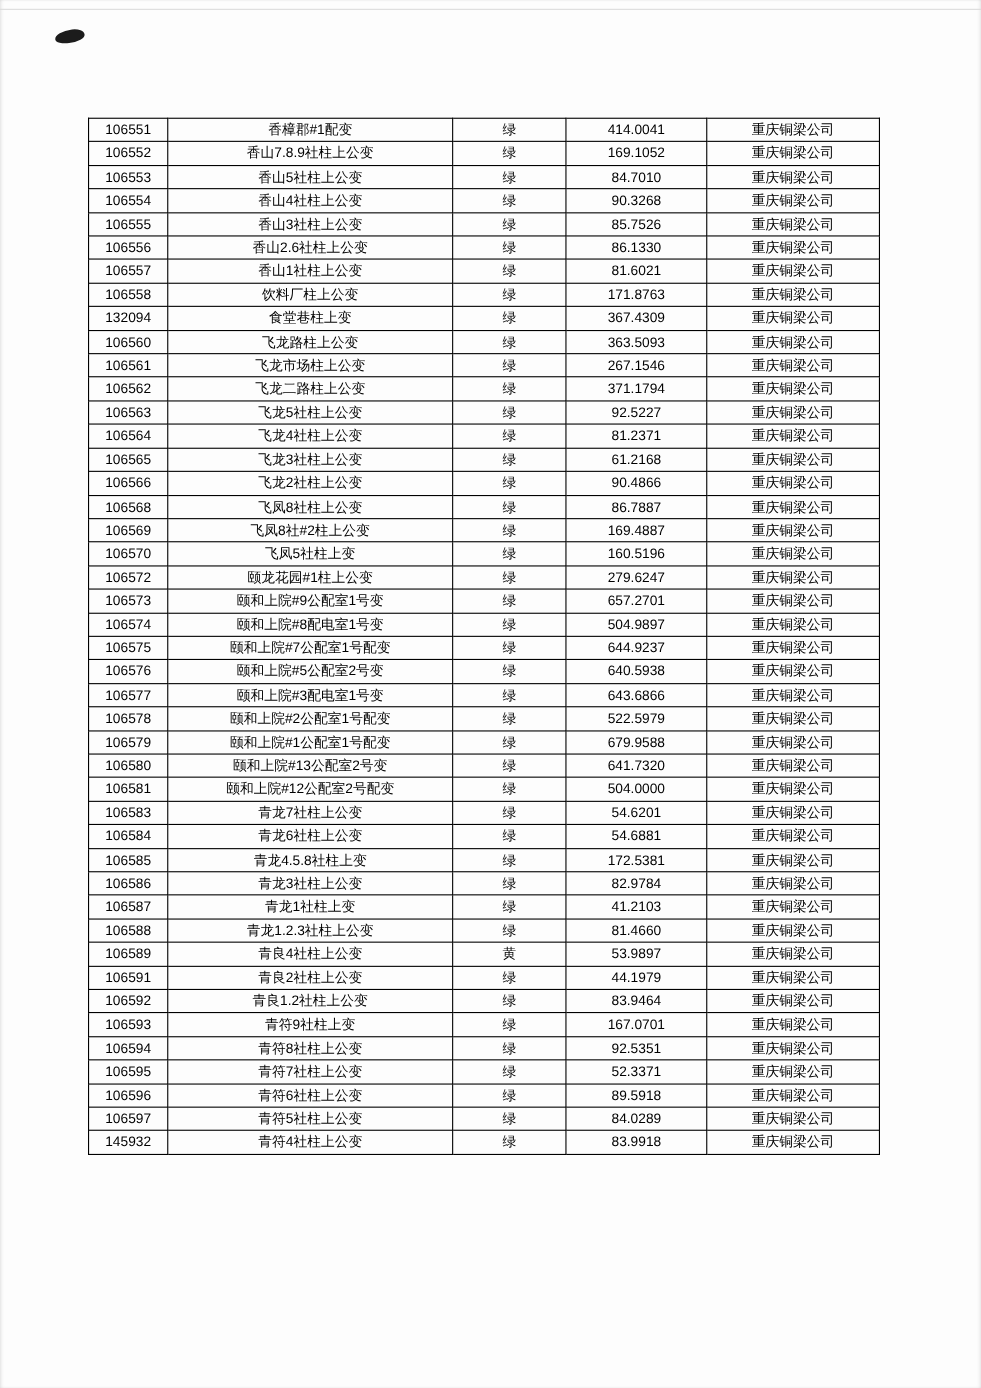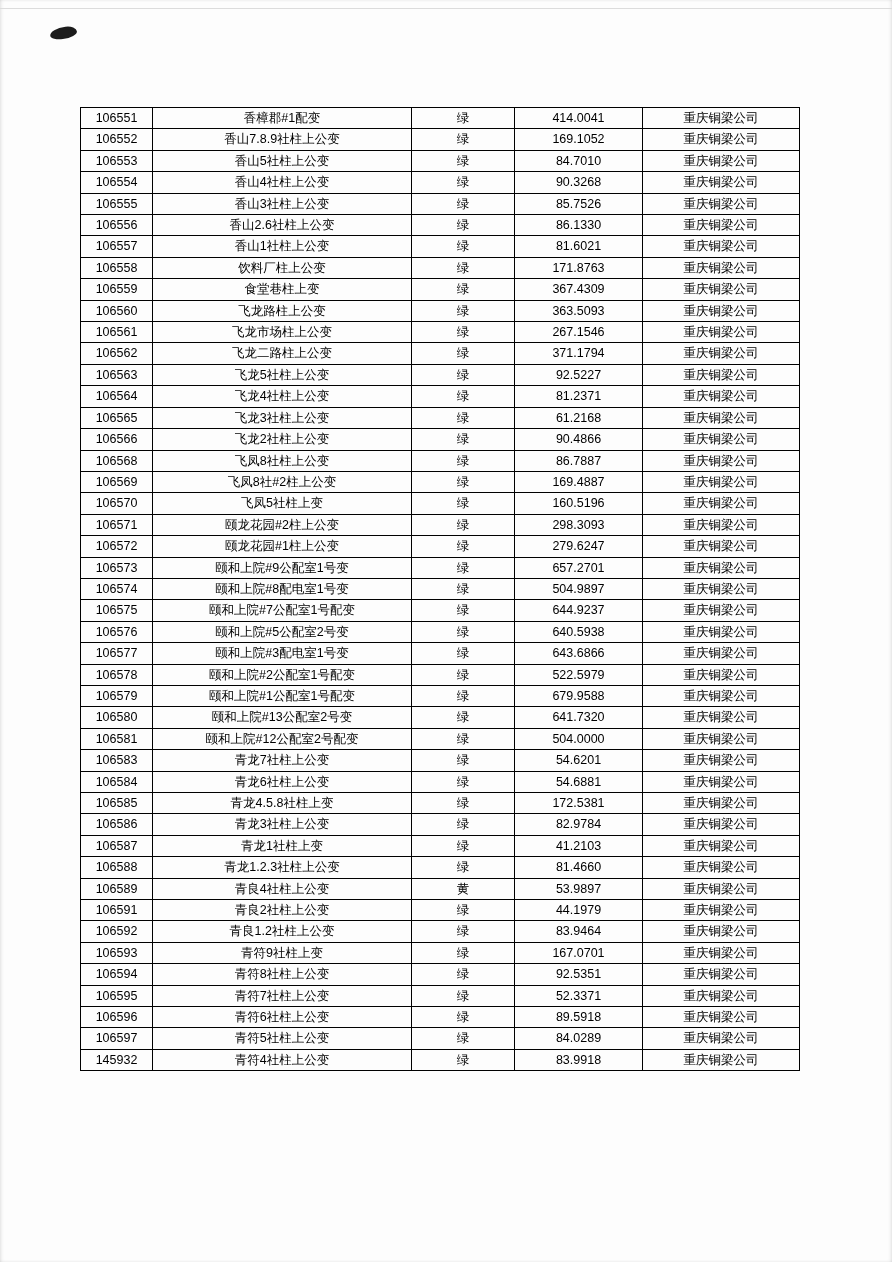--- a/index.html
+++ b/index.html
@@ -121,21 +121,21 @@
         <td class="col-company">重庆铜梁公司</td>
       </tr>
       <tr>
         <td class="col-id">106558</td>
         <td class="col-name">饮料厂柱上公变</td>
         <td class="col-status">绿</td>
         <td class="col-value">171.8763</td>
         <td class="col-company">重庆铜梁公司</td>
       </tr>
       <tr>
-        <td class="col-id">106559</td>
+        <td class="col-id">132094</td>
         <td class="col-name">食堂巷柱上变</td>
         <td class="col-status">绿</td>
         <td class="col-value">367.4309</td>
         <td class="col-company">重庆铜梁公司</td>
       </tr>
       <tr>
         <td class="col-id">106560</td>
         <td class="col-name">飞龙路柱上公变</td>
         <td class="col-status">绿</td>
         <td class="col-value">363.5093</td>
@@ -195,27 +195,20 @@
         <td class="col-name">飞凤8社#2柱上公变</td>
         <td class="col-status">绿</td>
         <td class="col-value">169.4887</td>
         <td class="col-company">重庆铜梁公司</td>
       </tr>
       <tr>
         <td class="col-id">106570</td>
         <td class="col-name">飞凤5社柱上变</td>
         <td class="col-status">绿</td>
         <td class="col-value">160.5196</td>
-        <td class="col-company">重庆铜梁公司</td>
-      </tr>
-      <tr>
-        <td class="col-id">106571</td>
-        <td class="col-name">颐龙花园#2柱上公变</td>
-        <td class="col-status">绿</td>
-        <td class="col-value">298.3093</td>
         <td class="col-company">重庆铜梁公司</td>
       </tr>
       <tr>
         <td class="col-id">106572</td>
         <td class="col-name">颐龙花园#1柱上公变</td>
         <td class="col-status">绿</td>
         <td class="col-value">279.6247</td>
         <td class="col-company">重庆铜梁公司</td>
       </tr>
       <tr>

